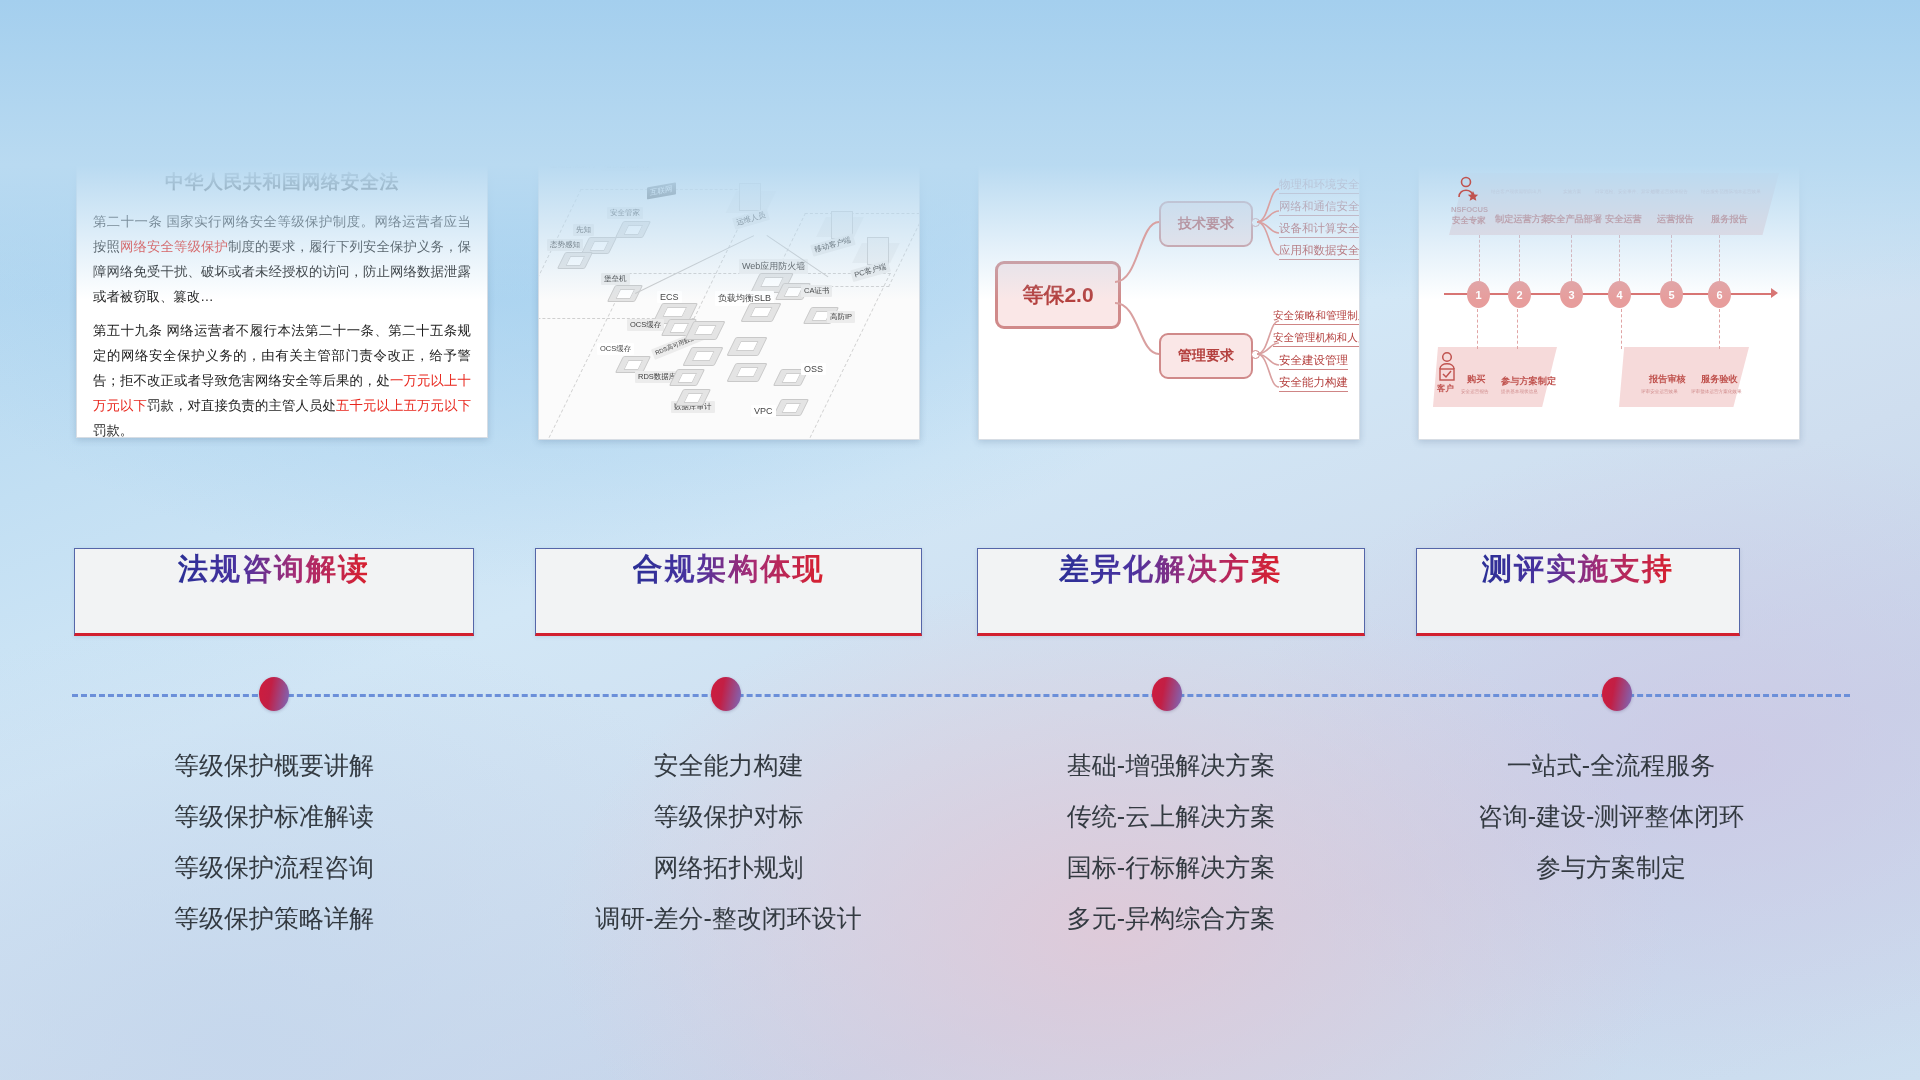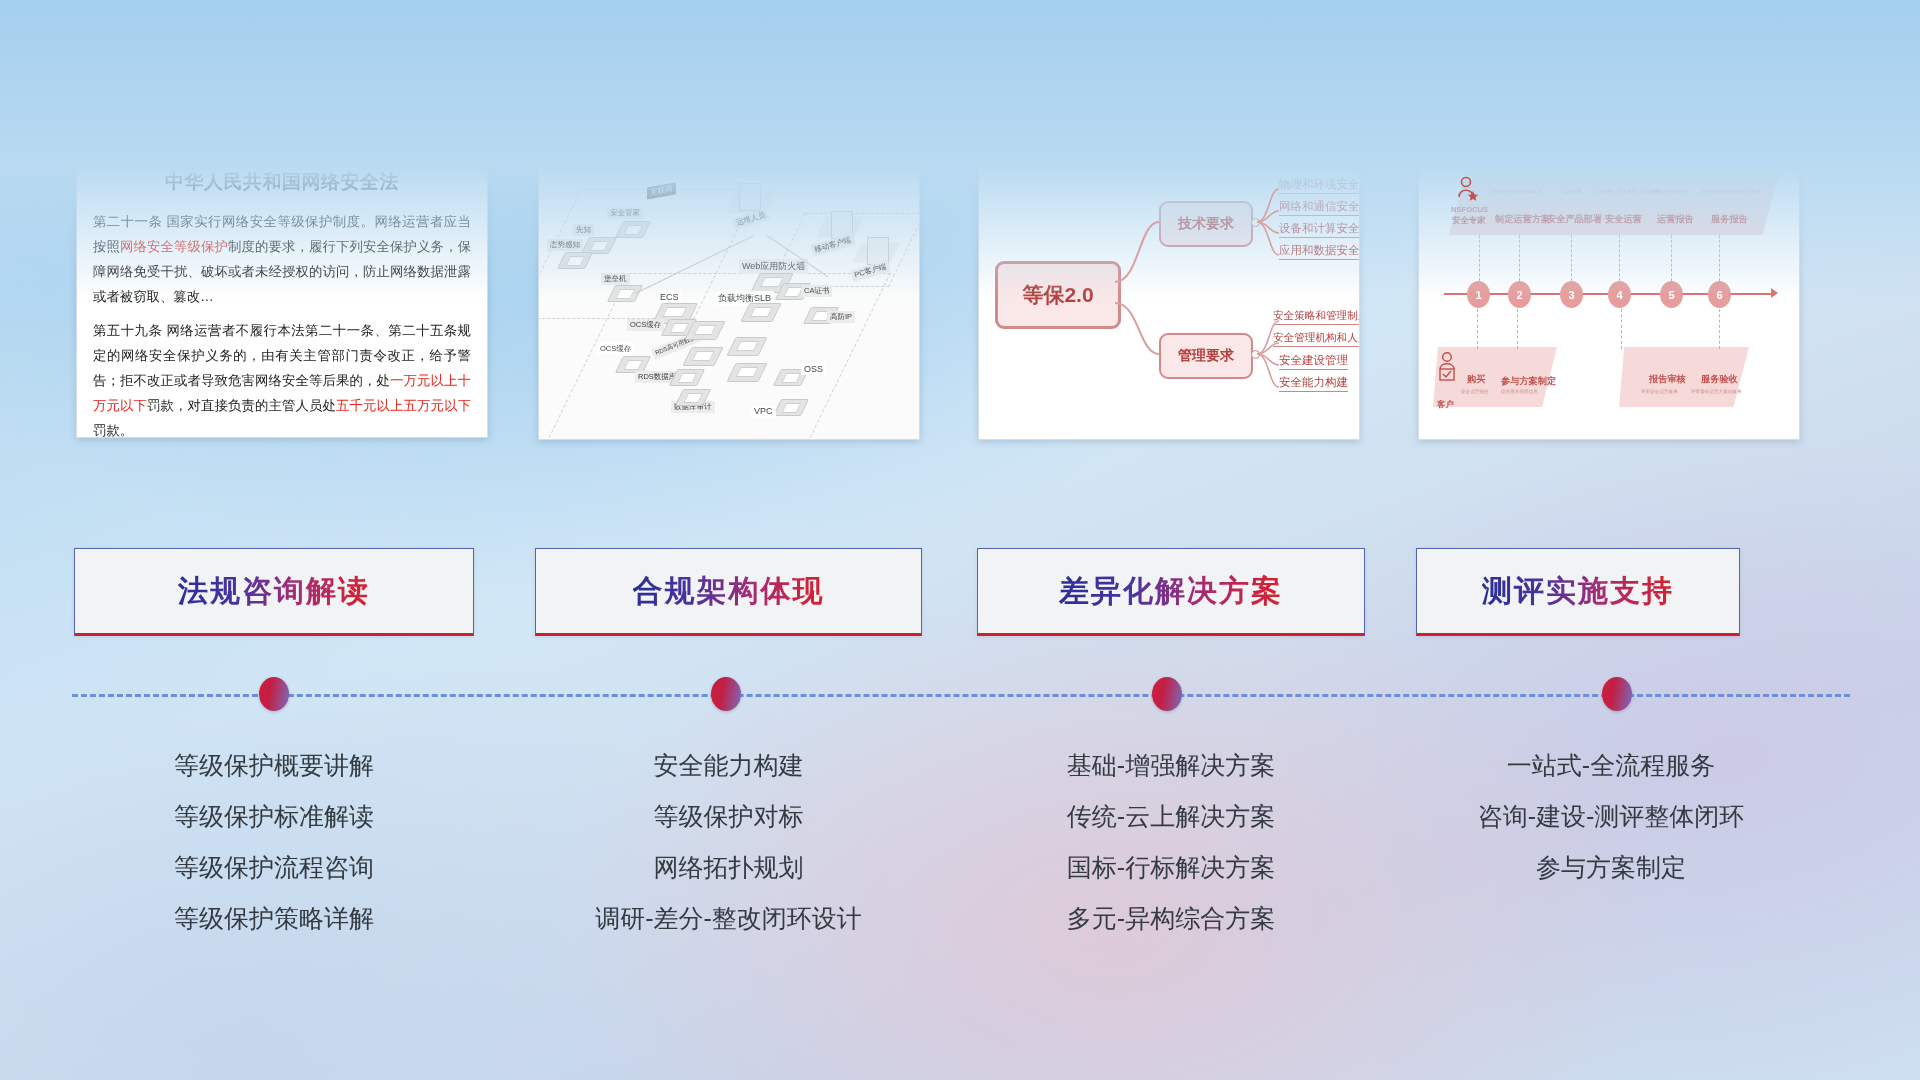--- a/index.html
+++ b/index.html
@@ -79,21 +79,21 @@
   .tl-arrow{position:absolute;left:352px;top:137px;width:0;height:0;
         border-left:7px solid #d9706e;border-top:5px solid transparent;border-bottom:5px solid transparent;}
   .tl-node{position:absolute;width:23px;height:27px;border-radius:50%;background:#e79d9c;
         color:#fff;font-size:11px;font-weight:bold;display:flex;align-items:center;justify-content:center;
         top:130px;}
   .tl-conn{position:absolute;width:0;border-left:1px dashed #e0a4a4;}
 
   
   .btn{position:absolute;top:548px;height:88px;background:#f2f3f4;
        border:1px solid #5566a8;border-bottom:3px solid #d21f2e;
-       display:flex;align-items:center;justify-content:center;box-sizing:border-box;
+       display:flex;align-items:flex-start;justify-content:center;box-sizing:border-box;
        box-shadow:0 1px 4px rgba(50,70,120,.12);}
   .btn span{font-size:30px;font-weight:bold;letter-spacing:2px;
        background:linear-gradient(90deg,#2b2f96 0%,#4a33a0 32%,#a62c74 62%,#d9202c 100%);
        -webkit-background-clip:text;background-clip:text;color:transparent;
        -webkit-text-fill-color:transparent;}
 
   
   #dashline{position:absolute;left:72px;top:694px;width:1778px;height:0;
        border-top:3px dashed #6b8fd9;z-index:3;}
   .bullet{position:absolute;width:30px;height:34px;border-radius:50%;top:677px;z-index:4;
@@ -271,21 +271,21 @@
   </svg>
   <div class="tl-main" style="left:32px;top:54px;font-size:7.6px;">NSFOCUS</div>
   <div class="tl-main" style="left:33px;top:64px;font-size:8.4px;">安全专家</div>
 
   <svg class="layer" style="left:18px;top:200px;width:22px;height:32px;">
     <circle cx="10" cy="6" r="4.3" fill="none" stroke="#c0534f" stroke-width="1.5"></circle>
     <path d="M3 18 C3 11 17 11 17 18" fill="none" stroke="#c0534f" stroke-width="1.5"></path>
     <rect x="3" y="18" width="14" height="11" fill="none" stroke="#c0534f" stroke-width="1.4"></rect>
     <path d="M6 23 l3 3 5-6" fill="none" stroke="#c0534f" stroke-width="1.5"></path>
   </svg>
-  <div class="tl-main" style="left:18px;top:248px;font-size:8.4px;">客户</div>
+  <div class="tl-main" style="left:18px;top:232px;font-size:8.4px;">客户</div>
 
   <div class="tl-main" style="left:76px;top:62px;">制定运营方案</div>
   <div class="tl-sub" style="left:72px;top:38px;">结合客户现状需明后出具</div>
   <div class="tl-main" style="left:128px;top:62px;">安全产品部署</div>
   <div class="tl-sub" style="left:144px;top:38px;">实施方案</div>
   <div class="tl-main" style="left:186px;top:62px;">安全运营</div>
   <div class="tl-sub" style="left:176px;top:38px;">日常巡检、安全事件、异常处理</div>
   <div class="tl-main" style="left:238px;top:62px;">运营报告</div>
   <div class="tl-sub" style="left:232px;top:38px;">针对运营效果报告</div>
   <div class="tl-main" style="left:292px;top:62px;">服务报告</div>

